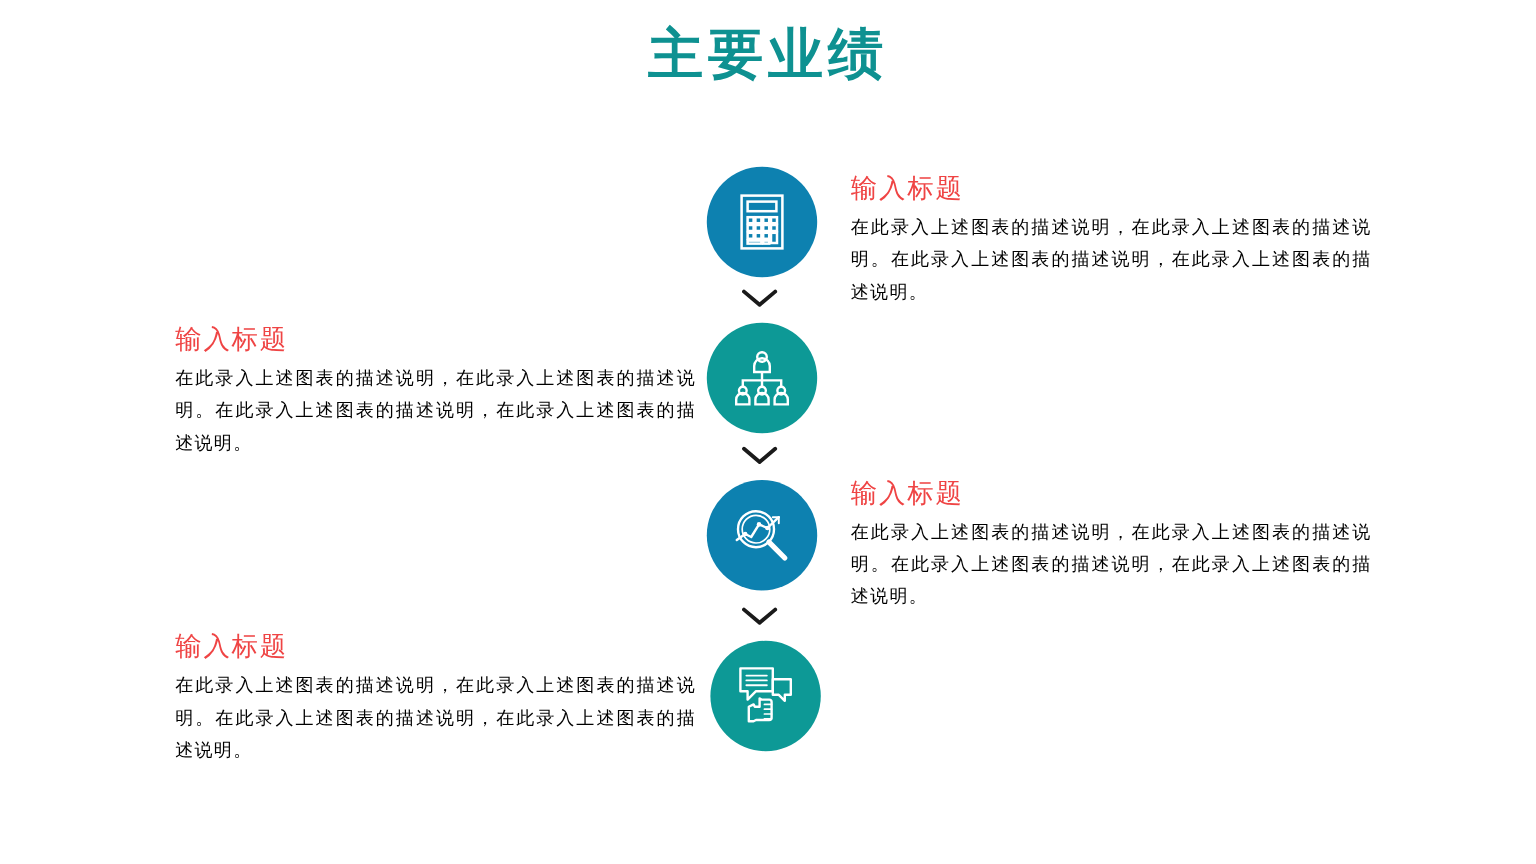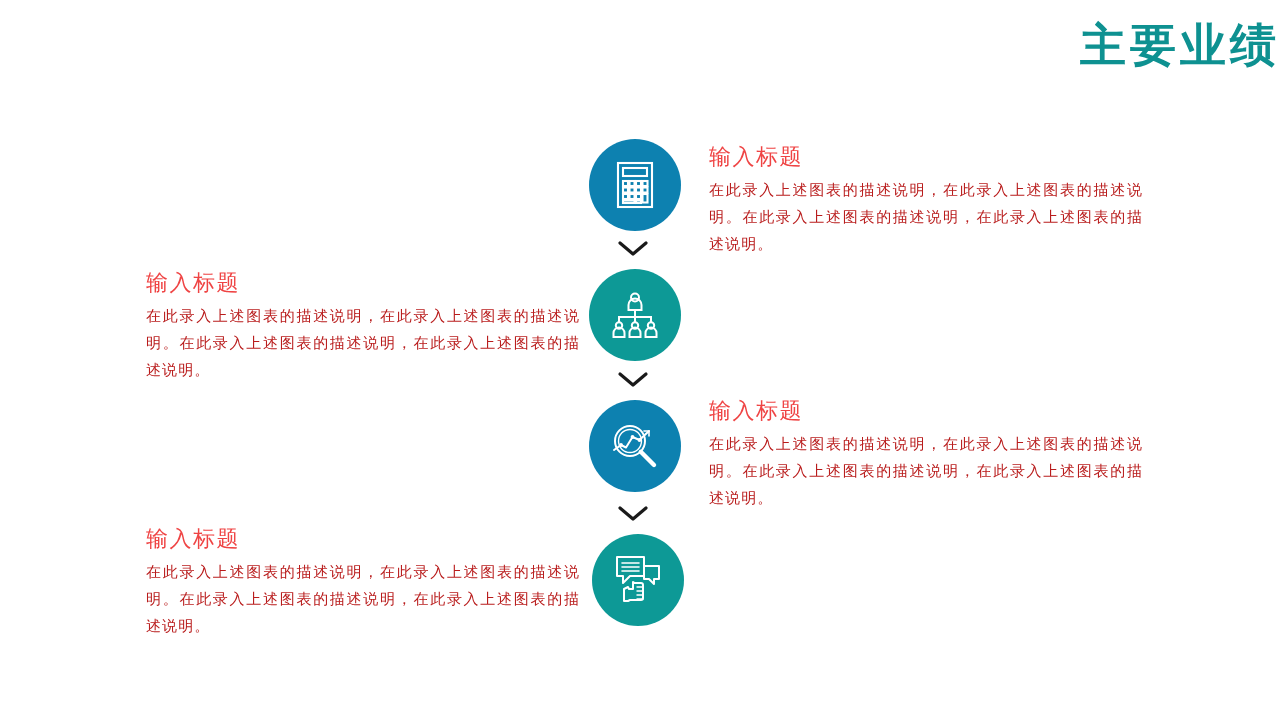--- a/index.html
+++ b/index.html
@@ -20,21 +20,21 @@
     width: 1280px;
     height: 720px;
   }
 
   
   .slide-title {
     position: absolute;
     left: 0;
     top: 14px;
     width: 1280px;
-    text-align: right;
+    text-align: center;
     font-size: 46px;
     font-weight: bold;
     color: #0e9191;
     letter-spacing: 4px;
     line-height: 62px;
     white-space: nowrap;
   }
 
   
   .center-rail {
@@ -80,21 +80,21 @@
   .tb-heading {
     font-size: 22px;
     color: #ef4444;
     letter-spacing: 1.5px;
     line-height: 30px;
     margin: 0 0 4px 0;
     white-space: nowrap;
   }
   .tb-body {
     font-size: 15px;
-    color: #b91c1c;
+    color: #000000;
     line-height: 27px;
     letter-spacing: 1.1px;
     text-align: justify;
     text-align-last: left;
     text-justify: inter-character;
     margin: 0;
   }
 
   .tb-1 { left: 709px; top: 142px; }
   .tb-2 { left: 146px; top: 268px; }

